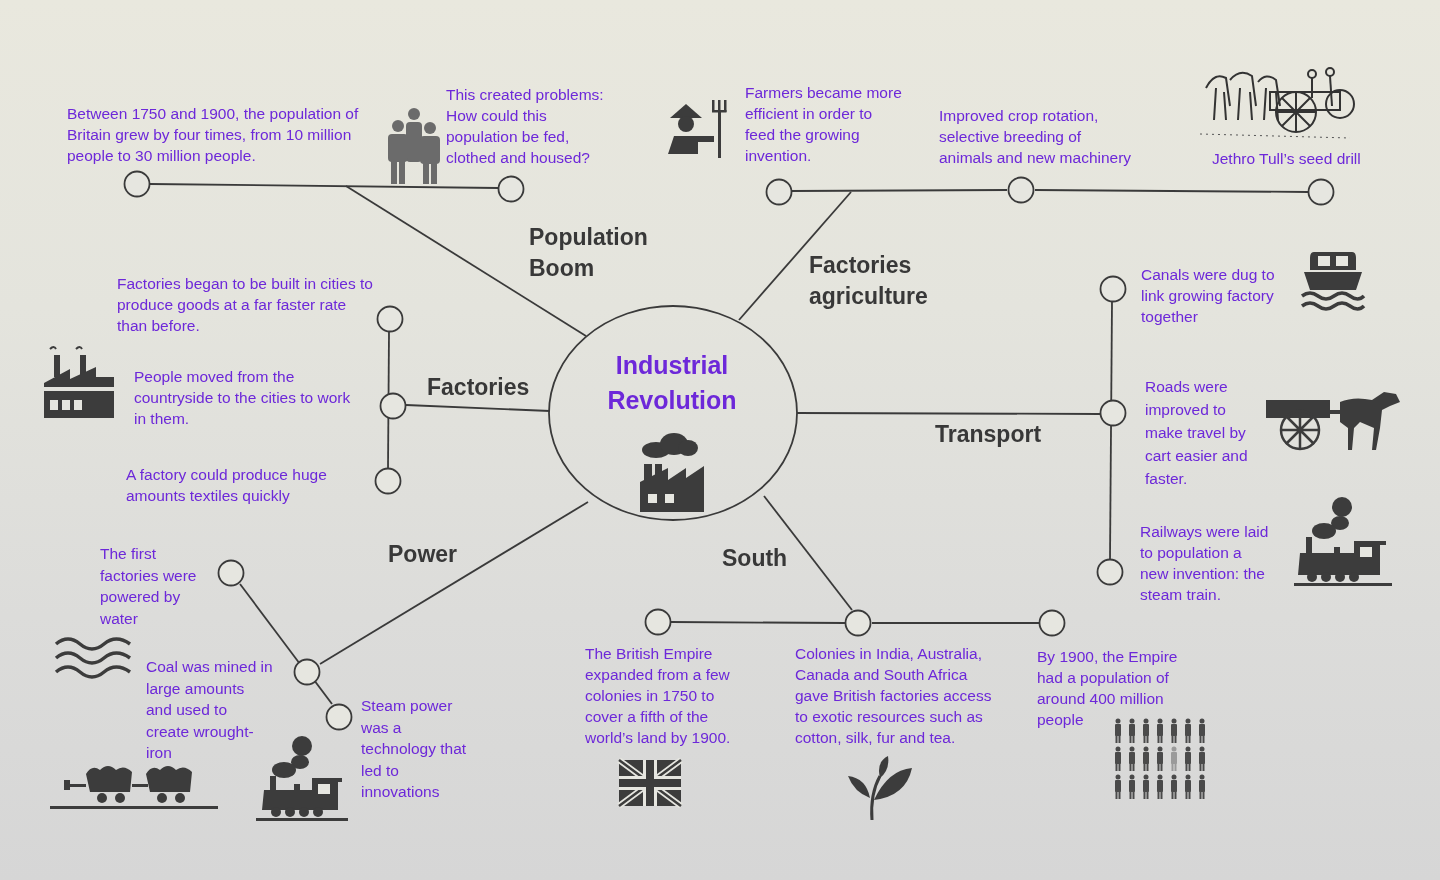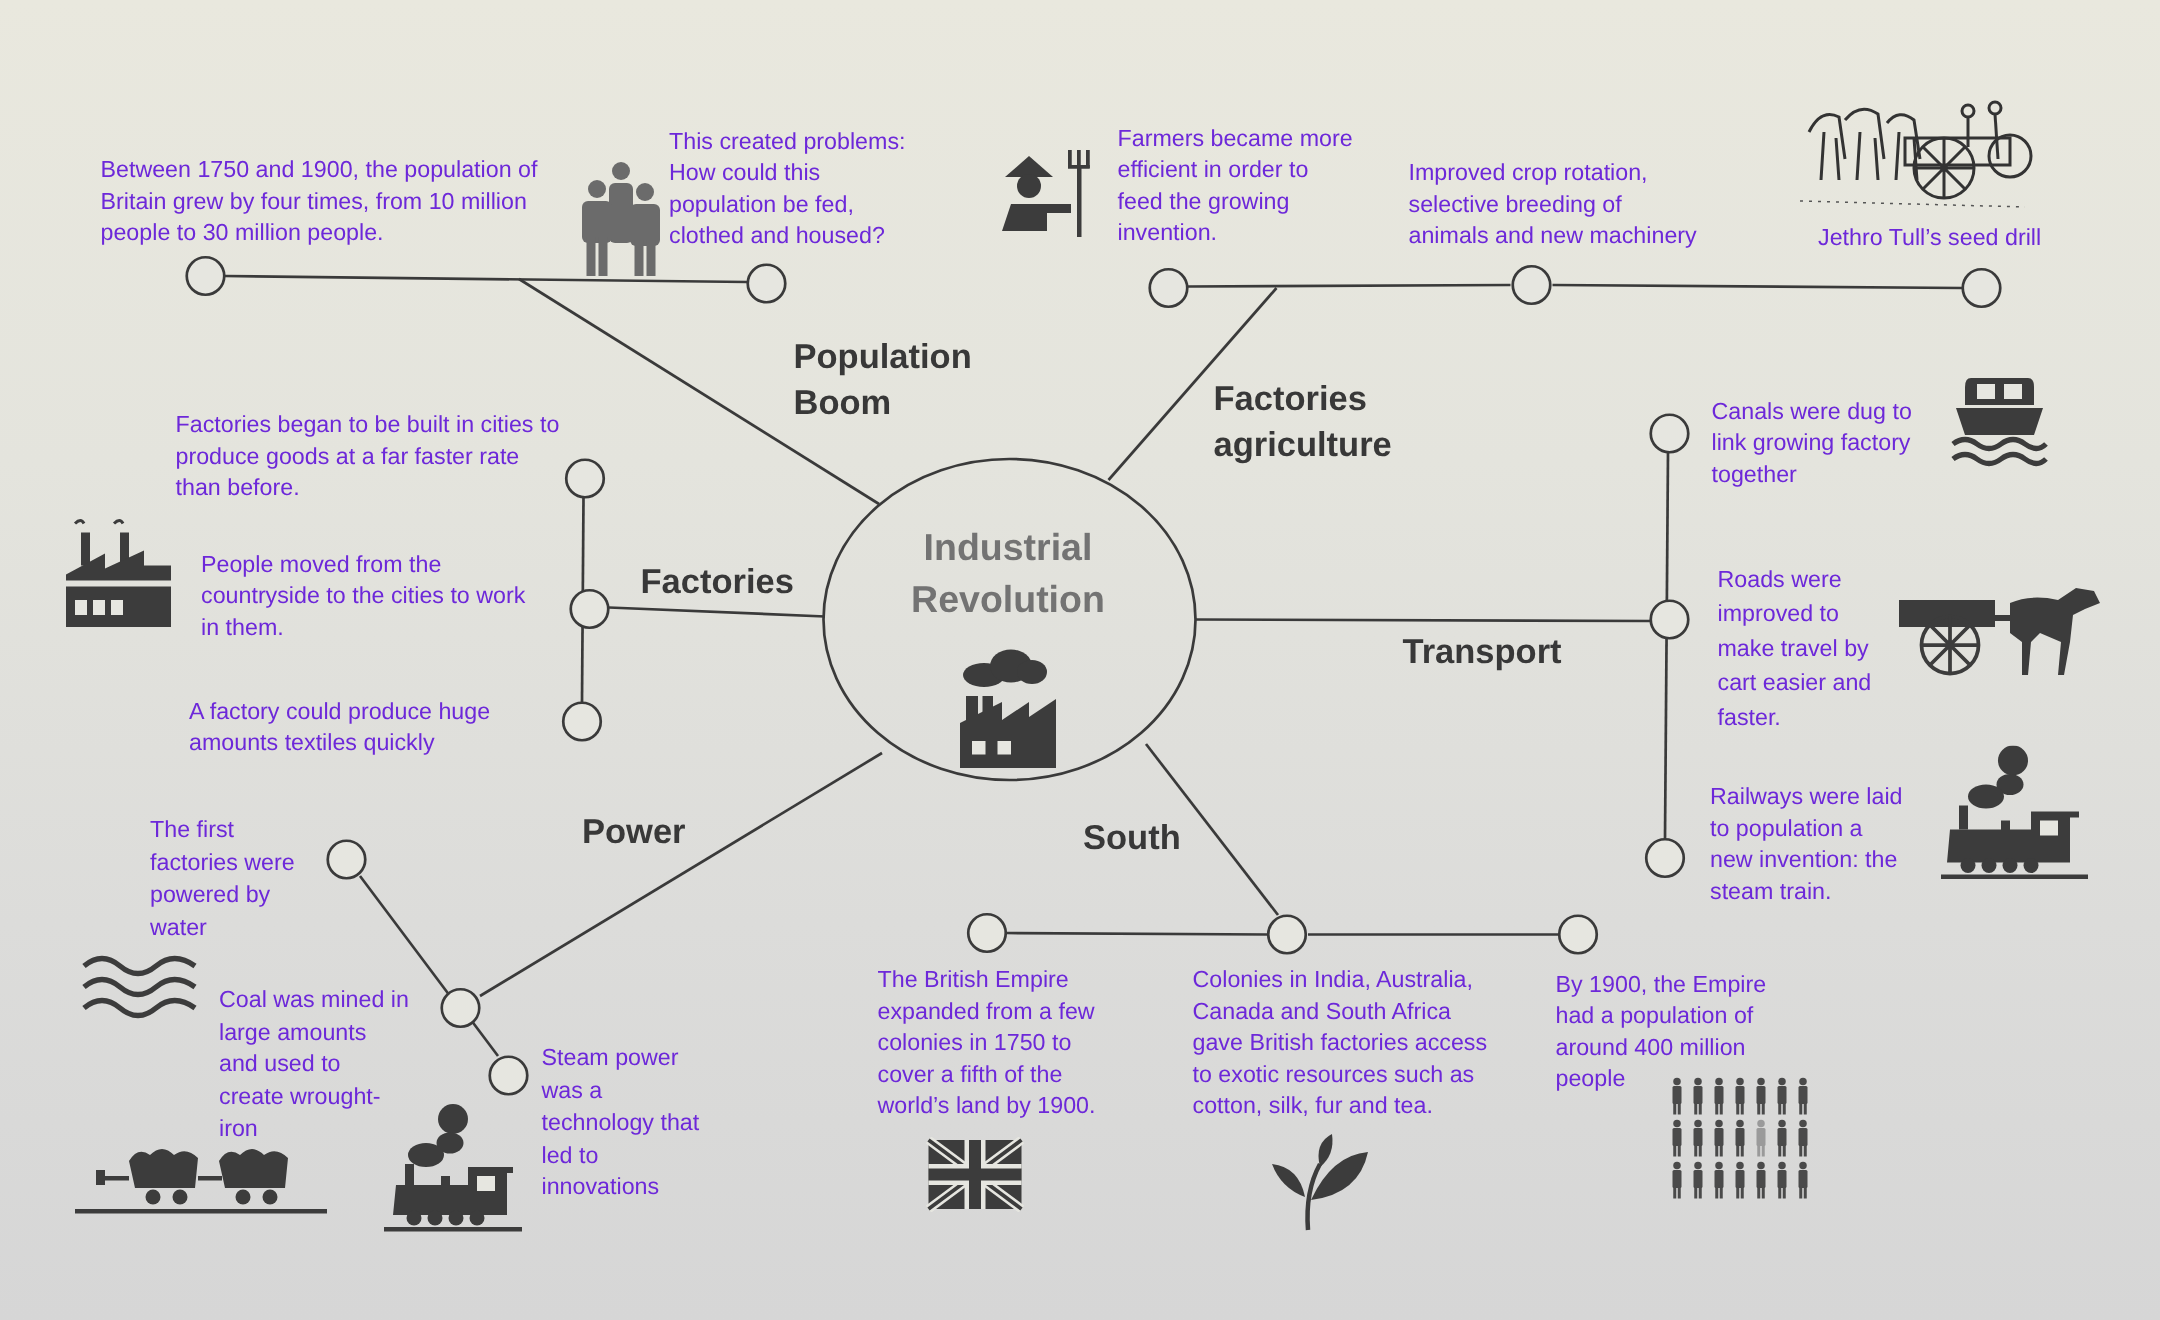--- a/index.html
+++ b/index.html
@@ -6,21 +6,21 @@
   body {
     width: 1440px; height: 880px; overflow: hidden; position: relative;
     background: linear-gradient(180deg, #e9e8de 0%, #e4e4dd 35%, #dcdcda 70%, #d6d6d6 100%);
     font-family: "Liberation Sans", "DejaVu Sans", sans-serif;
     color: #3a3a3a;
   }
   svg.lines { position: absolute; left: 0; top: 0; width: 1440px; height: 880px; }
   .t { position: absolute; font-size: 15.5px; line-height: 21px; color: #6d28d9; white-space: pre-line; }
   .cat { position: absolute; font-size: 23px; line-height: 31px; color: #383838; white-space: pre-line; font-weight: bold; }
   .center-title { position: absolute; left: 580px; top: 348px; width: 184px; text-align: center;
-    font-size: 25px; line-height: 35px; font-weight: bold; color: #737373; white-space: pre-line; }
+    font-size: 25px; line-height: 35px; font-weight: bold; color: #6d28d9; white-space: pre-line; }
   .icon { position: absolute; }
 </style>
 </head>
 <body>
 
 <svg class="lines" viewBox="0 0 1440 880">
   <g stroke="#3a3a3a" stroke-width="1.8" fill="none">
 
     <ellipse cx="673" cy="413" rx="124" ry="107"></ellipse>
 

